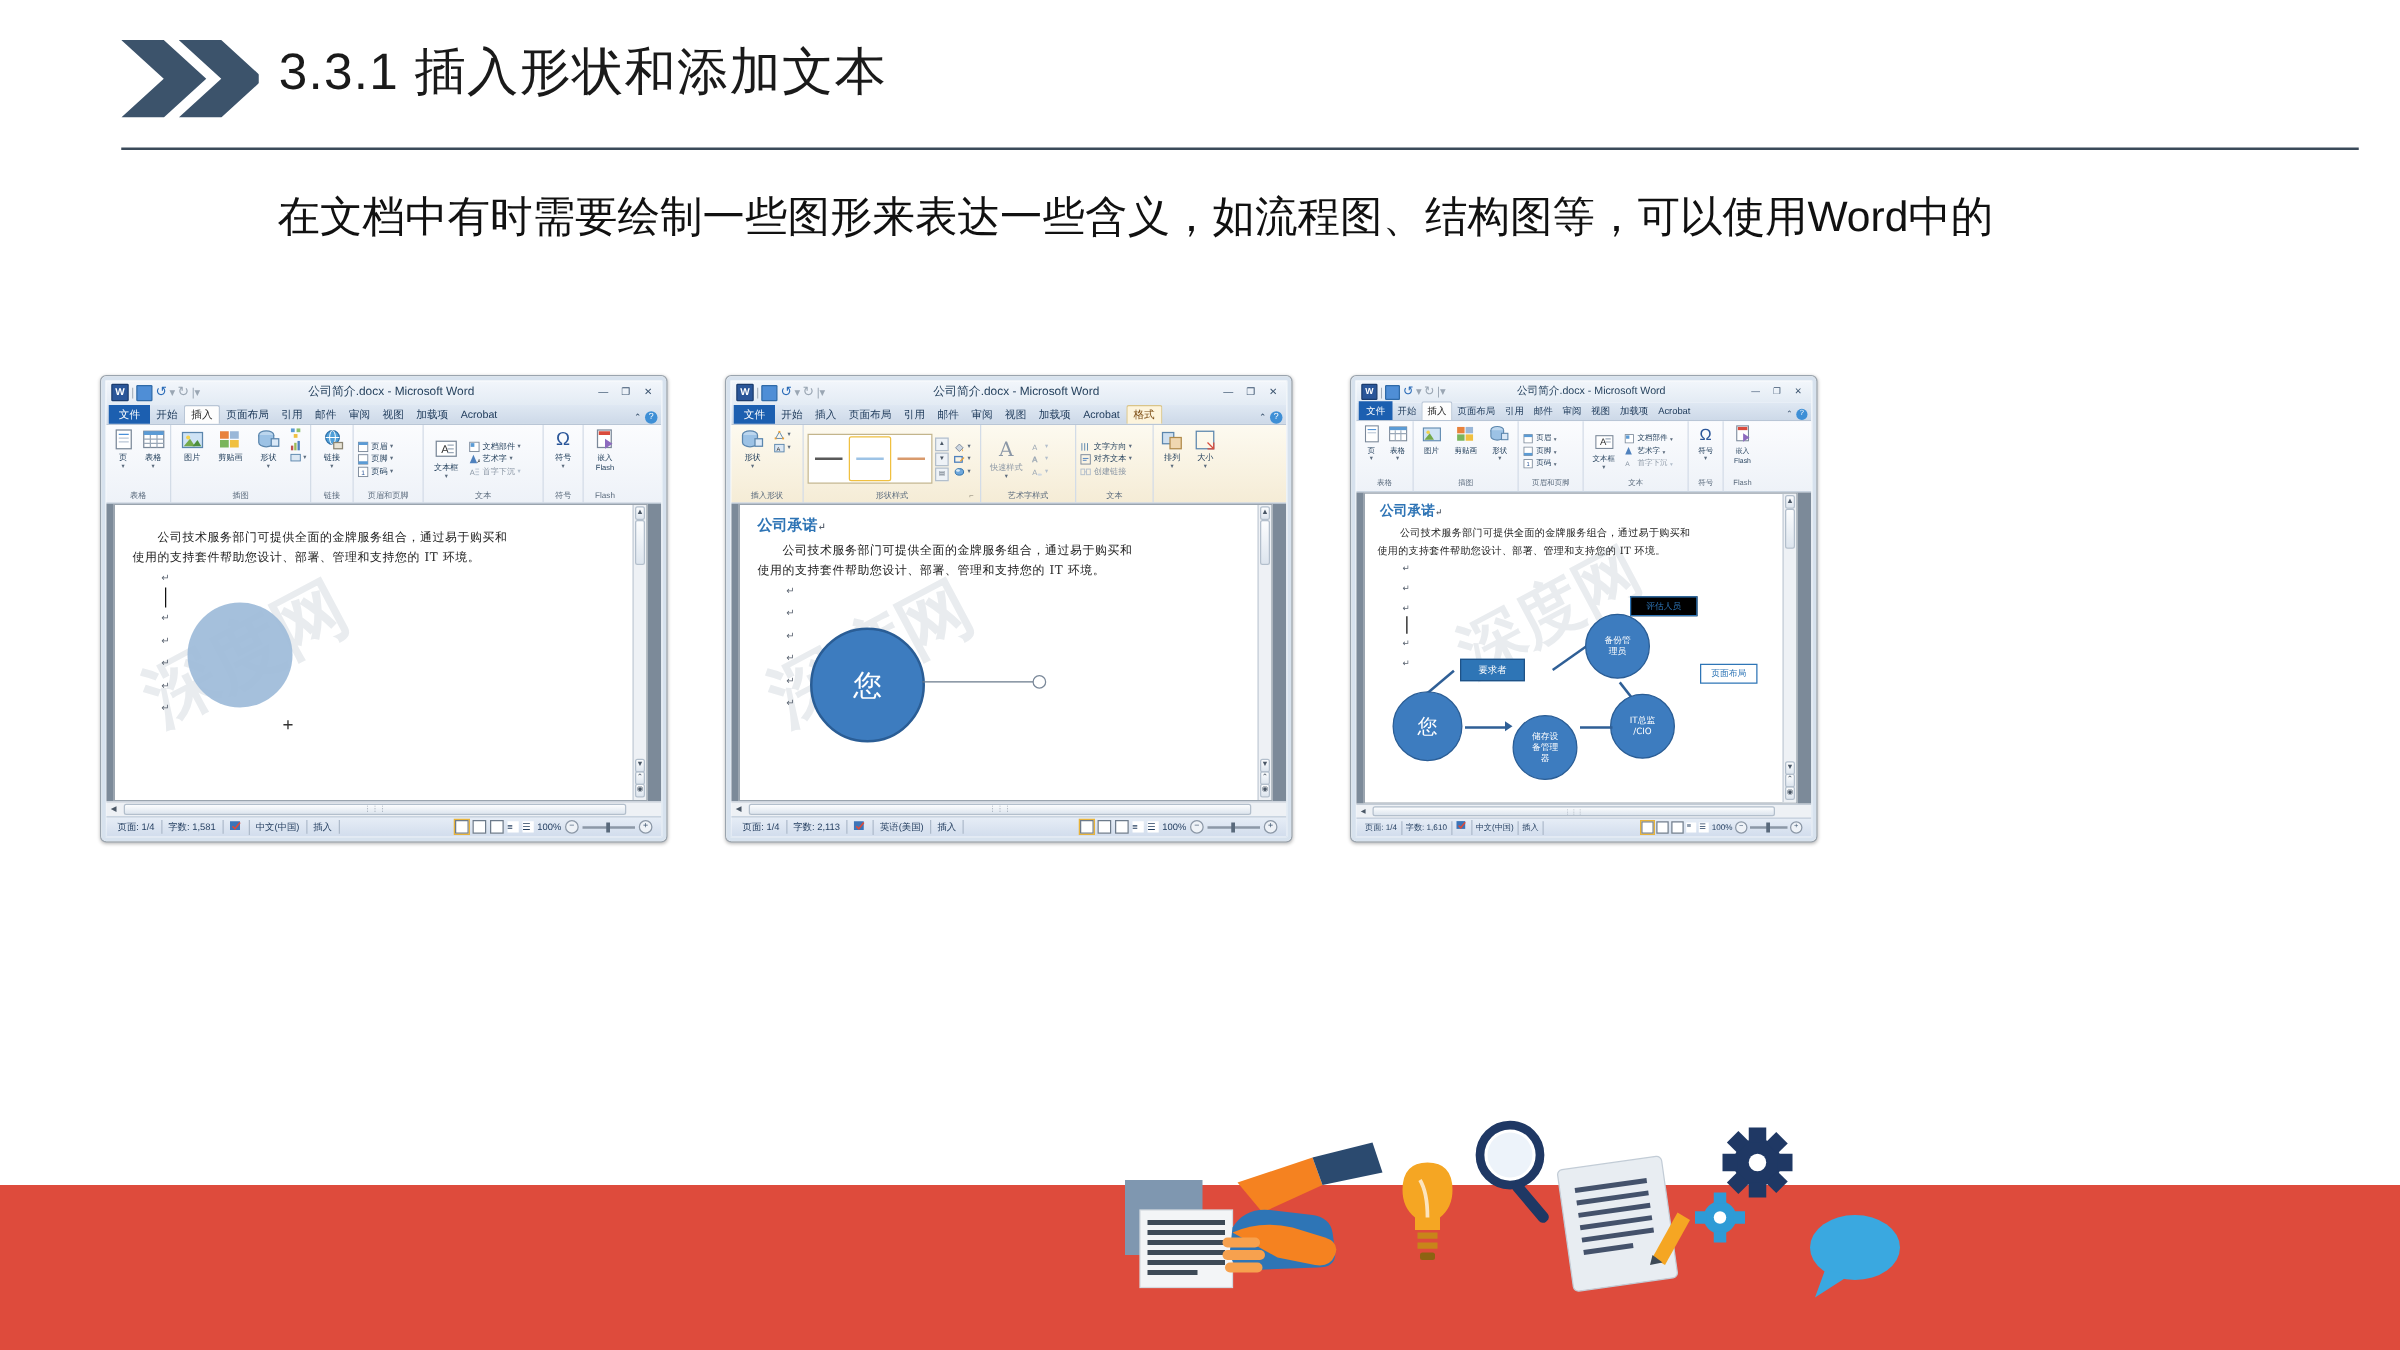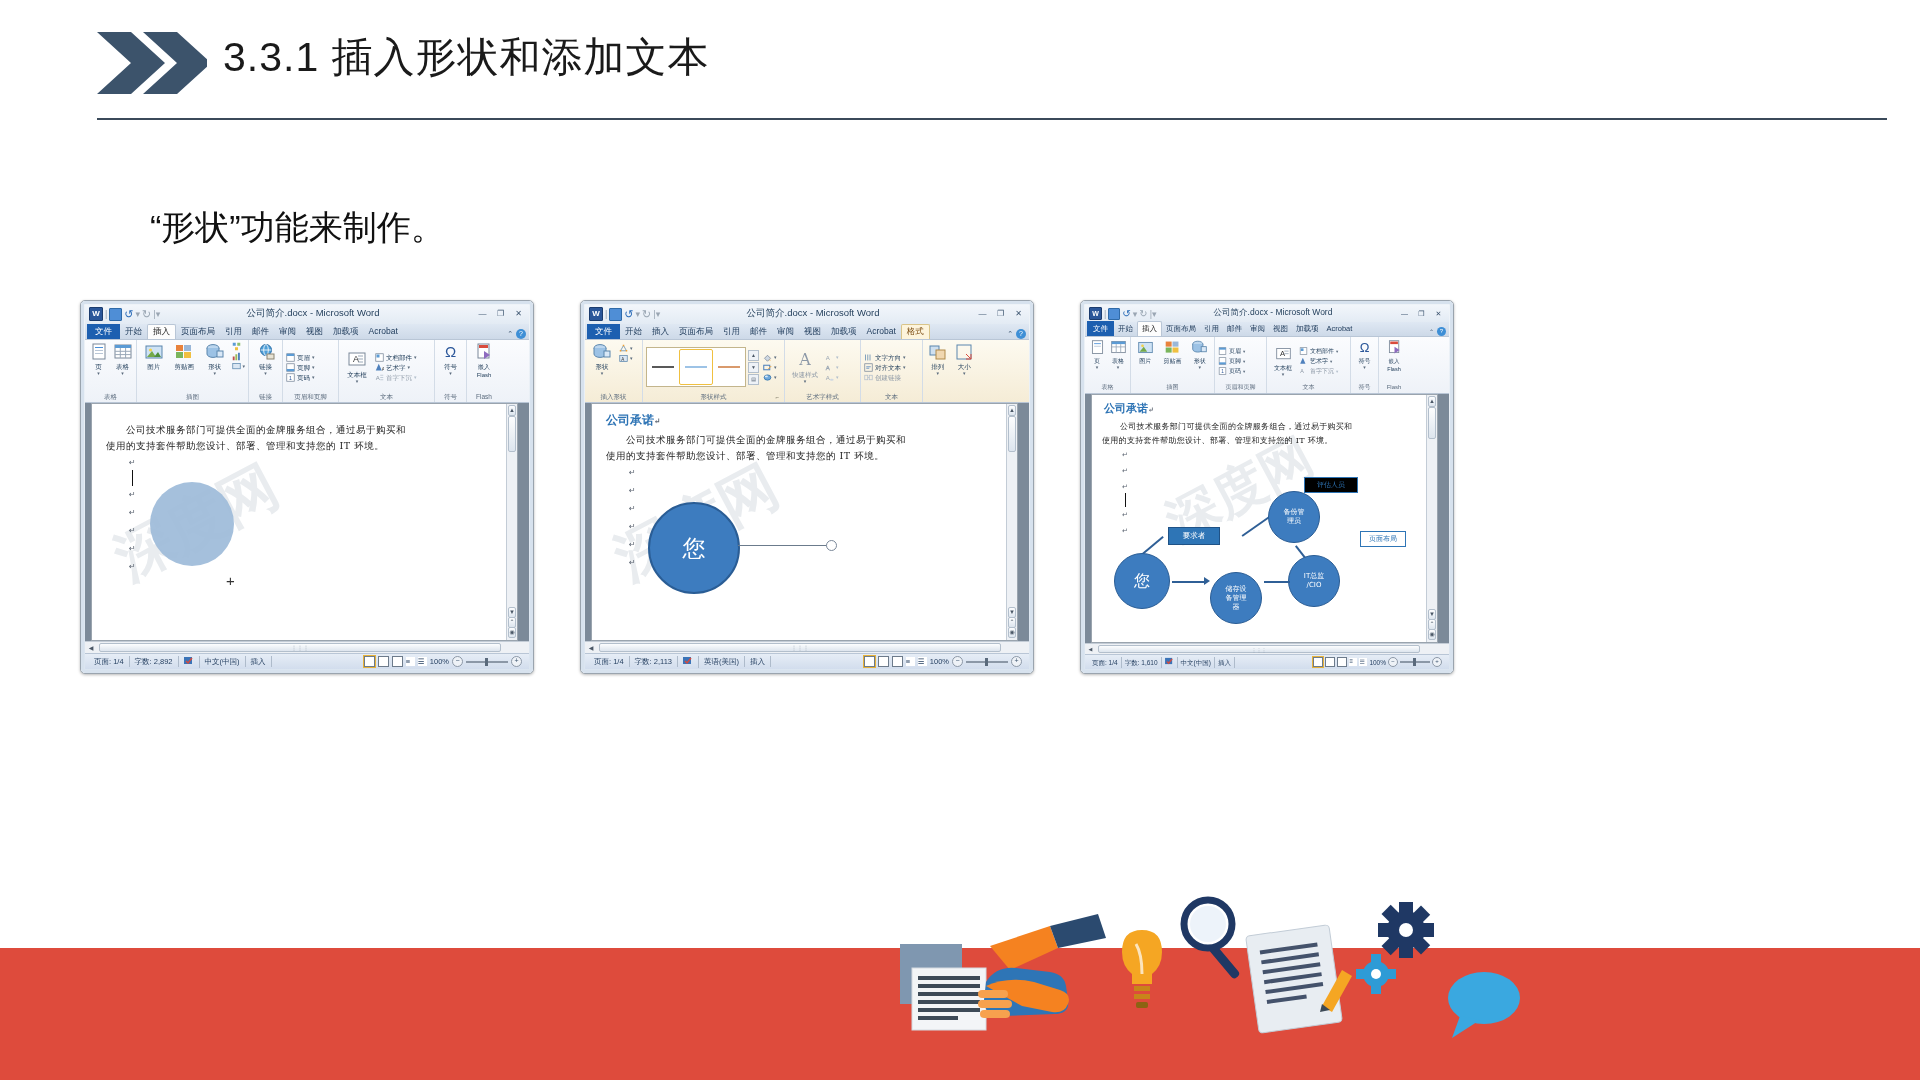--- a/index.html
+++ b/index.html
@@ -95,22 +95,21 @@
     <svg width="110" height="62" viewBox="0 0 110 62">
       <polygon points="0,0 34,0 68,31 34,62 0,62 34,31" fill="#3c536b"></polygon>
       <polygon points="46,0 80,0 114,31 80,62 46,62 80,31" fill="#3c536b"></polygon>
     </svg>
   </div>
   <div class="title-text">3.3.1  插入形状和添加文本</div>
   <div class="title-rule"></div>
 </div>
 
 <div class="body-para">
-  <span class="ind"></span><br>
-  <span>“形状”功能来制作。</span>
+  <span class="ind"></span><span>在文档中有时需要绘制一些图形来表达一些含义，如流程图、结构图等，可以使用Word中的</span><br>
 </div>
 
 <div class="winwrap" style="left:80px;top:300px;width:452px;height:372px;">
   <div class="win-frame"></div>
   <div style="position:absolute;left:4px;top:4px;right:4px;bottom:4px;display:flex;flex-direction:column;background:#fff;overflow:hidden;">
 
     <div class="tbar">
       <div class="qat">
         <div class="wicon">W</div>
         <span class="qsep">|</span>
@@ -375,21 +374,21 @@
 
     <div class="hscrollbar">
       <div style="width:12px;text-align:center;font-size:6px;color:#4a5766;">◀</div>
       <div class="hthumb" style="left:14px;width:400px;">
           <div style="text-align:center;font-size:6px;color:#8c98a7;line-height:9px;">⋮⋮⋮</div>
         </div>
     </div>
 
     <div class="statusbar">
       <div class="sitem">页面: 1/4</div>
-      <div class="sitem">字数: 2,892</div>
+      <div class="sitem">字数: 1,581</div>
       <div class="sitem">
         <svg width="10" height="9" viewBox="0 0 10 9">
             <rect x="0" y="1" width="8" height="7" fill="#3b74b8"></rect>
             <path d="M2 5 l2 2 4-5" stroke="#d94b3c" stroke-width="1.4" fill="none"></path>
           </svg>
       </div>
       <div class="sitem">中文(中国)</div>
       <div class="sitem">插入</div>
       <div class="viewicons">
         <div class="vbox sel"></div>

